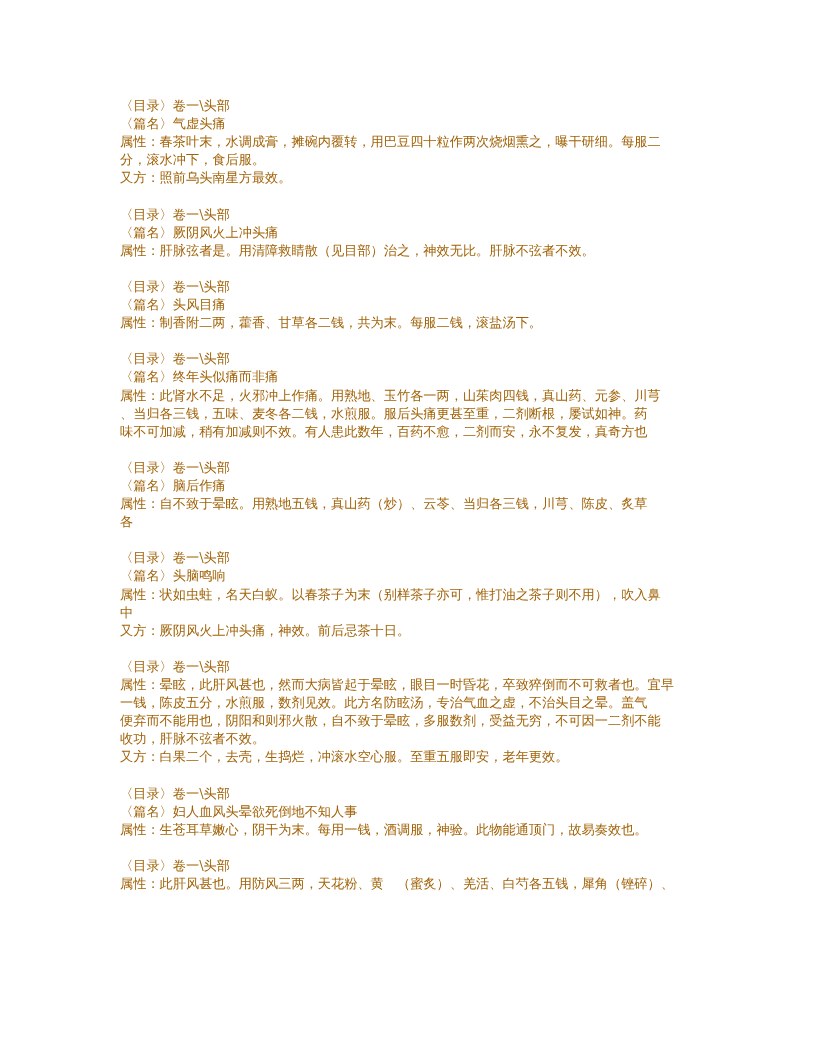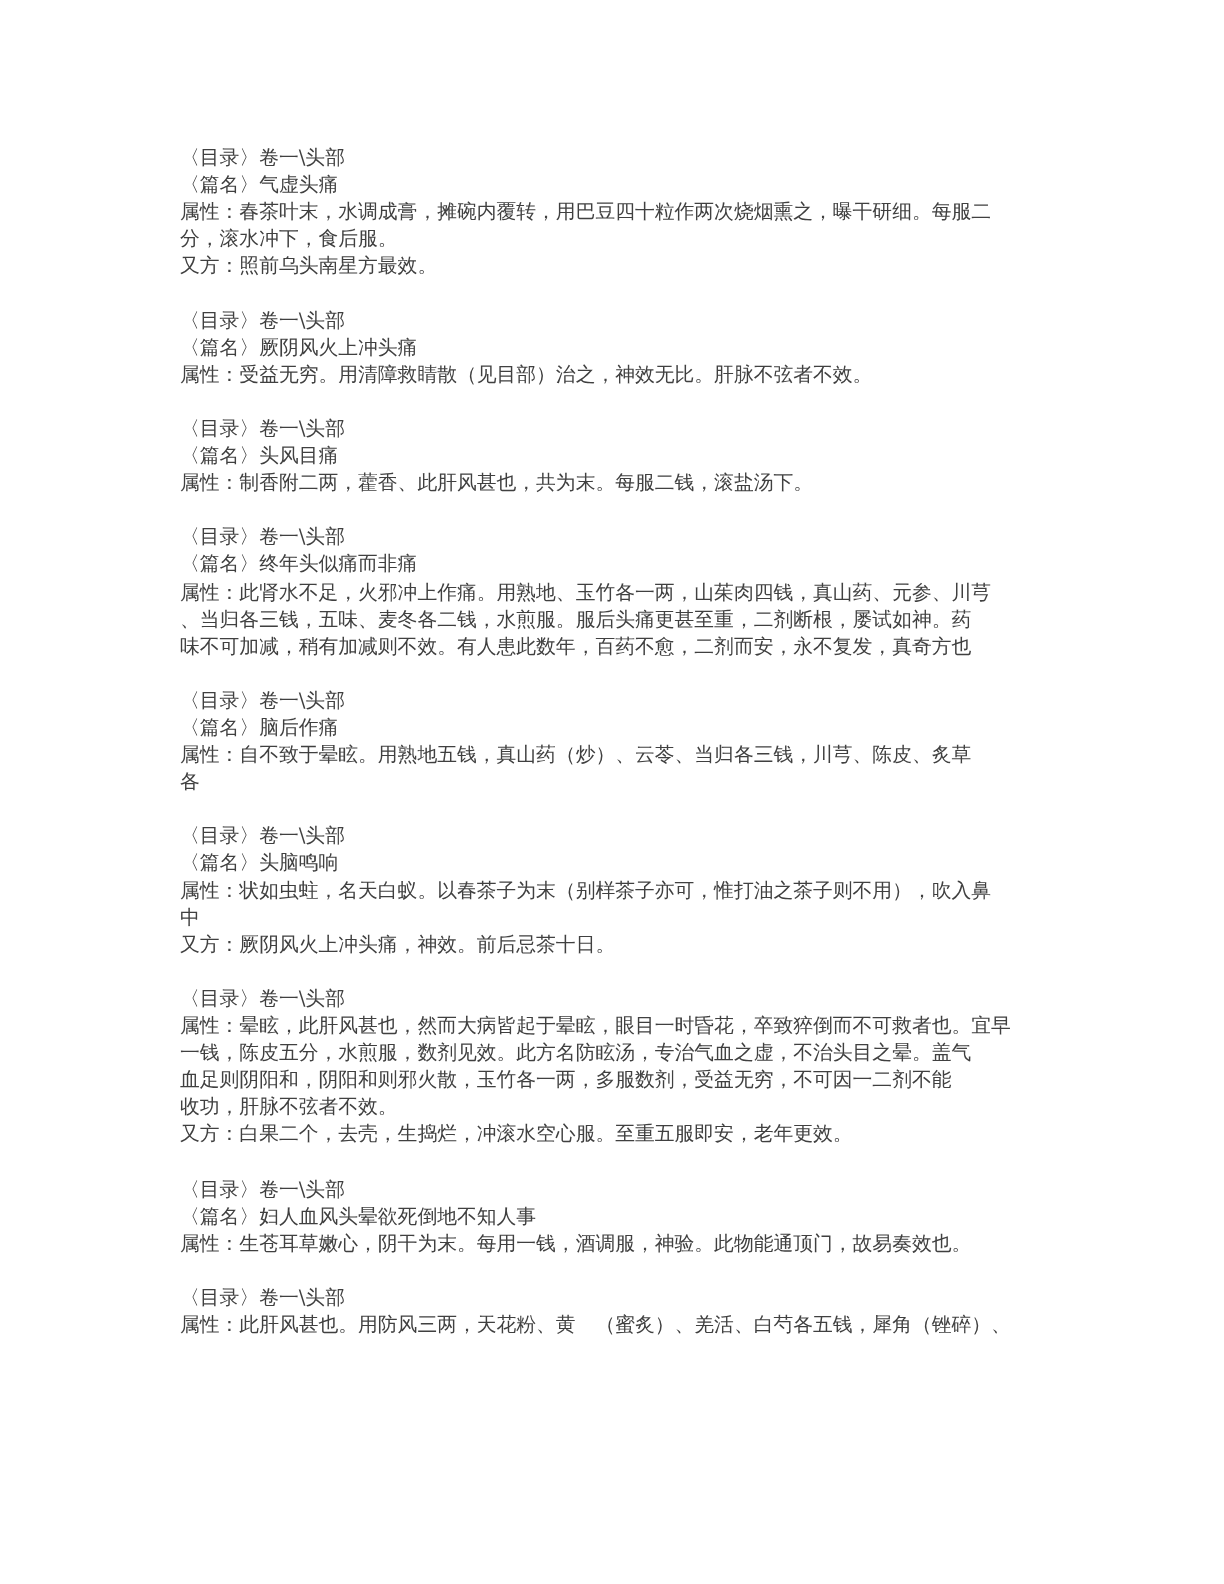--- a/index.html
+++ b/index.html
@@ -5,48 +5,48 @@
   html, body { margin: 0; padding: 0; background: #ffffff; }
   body { width: 816px; height: 1056px; position: relative; overflow: hidden; }
   .page {
     position: absolute;
     left: 120px;
     top: 97px;
     width: 580px;
     font-family: "DejaVu Serif", "Liberation Serif", serif;
     font-size: 13.2px;
     line-height: 18.1px;
-    color: #404040;
+    color: #a16207;
   }
   .entry { margin: 0 0 18.1px 0; }
   .line { white-space: pre-wrap; word-break: break-all; }
 </style>
 </head>
 <body>
 
 <div class="page">
 
   <div class="entry">
     <div class="line">〈目录〉卷一\头部</div>
     <div class="line">〈篇名〉气虚头痛</div>
     <div class="line">属性：春茶叶末，水调成膏，摊碗内覆转，用巴豆四十粒作两次烧烟熏之，曝干研细。每服二</div>
     <div class="line">分，滚水冲下，食后服。</div>
     <div class="line">又方：照前乌头南星方最效。</div>
   </div>
 
   <div class="entry">
     <div class="line">〈目录〉卷一\头部</div>
     <div class="line">〈篇名〉厥阴风火上冲头痛</div>
-    <div class="line">属性：受益无穷。用清障救睛散（见目部）治之，神效无比。肝脉不弦者不效。</div>
+    <div class="line">属性：肝脉弦者是。用清障救睛散（见目部）治之，神效无比。肝脉不弦者不效。</div>
   </div>
 
   <div class="entry">
     <div class="line">〈目录〉卷一\头部</div>
     <div class="line">〈篇名〉头风目痛</div>
-    <div class="line">属性：制香附二两，藿香、此肝风甚也，共为末。每服二钱，滚盐汤下。</div>
+    <div class="line">属性：制香附二两，藿香、甘草各二钱，共为末。每服二钱，滚盐汤下。</div>
   </div>
 
   <div class="entry">
     <div class="line">〈目录〉卷一\头部</div>
     <div class="line">〈篇名〉终年头似痛而非痛</div>
     <div class="line">属性：此肾水不足，火邪冲上作痛。用熟地、玉竹各一两，山茱肉四钱，真山药、元参、川芎</div>
     <div class="line">、当归各三钱，五味、麦冬各二钱，水煎服。服后头痛更甚至重，二剂断根，屡试如神。药</div>
     <div class="line">味不可加减，稍有加减则不效。有人患此数年，百药不愈，二剂而安，永不复发，真奇方也</div>
   </div>
 
@@ -62,21 +62,21 @@
     <div class="line">〈篇名〉头脑鸣响</div>
     <div class="line">属性：状如虫蛀，名天白蚁。以春茶子为末（别样茶子亦可，惟打油之茶子则不用），吹入鼻</div>
     <div class="line">中</div>
     <div class="line">又方：厥阴风火上冲头痛，神效。前后忌茶十日。</div>
   </div>
 
   <div class="entry">
     <div class="line">〈目录〉卷一\头部</div>
     <div class="line">属性：晕眩，此肝风甚也，然而大病皆起于晕眩，眼目一时昏花，卒致猝倒而不可救者也。宜早</div>
     <div class="line">一钱，陈皮五分，水煎服，数剂见效。此方名防眩汤，专治气血之虚，不治头目之晕。盖气</div>
-    <div class="line">血足则阴阳和，阴阳和则邪火散，玉竹各一两，多服数剂，受益无穷，不可因一二剂不能</div>
+    <div class="line">便弃而不能用也，阴阳和则邪火散，自不致于晕眩，多服数剂，受益无穷，不可因一二剂不能</div>
     <div class="line">收功，肝脉不弦者不效。</div>
     <div class="line">又方：白果二个，去壳，生捣烂，冲滚水空心服。至重五服即安，老年更效。</div>
   </div>
 
   <div class="entry">
     <div class="line">〈目录〉卷一\头部</div>
     <div class="line">〈篇名〉妇人血风头晕欲死倒地不知人事</div>
     <div class="line">属性：生苍耳草嫩心，阴干为末。每用一钱，酒调服，神验。此物能通顶门，故易奏效也。</div>
   </div>
 

